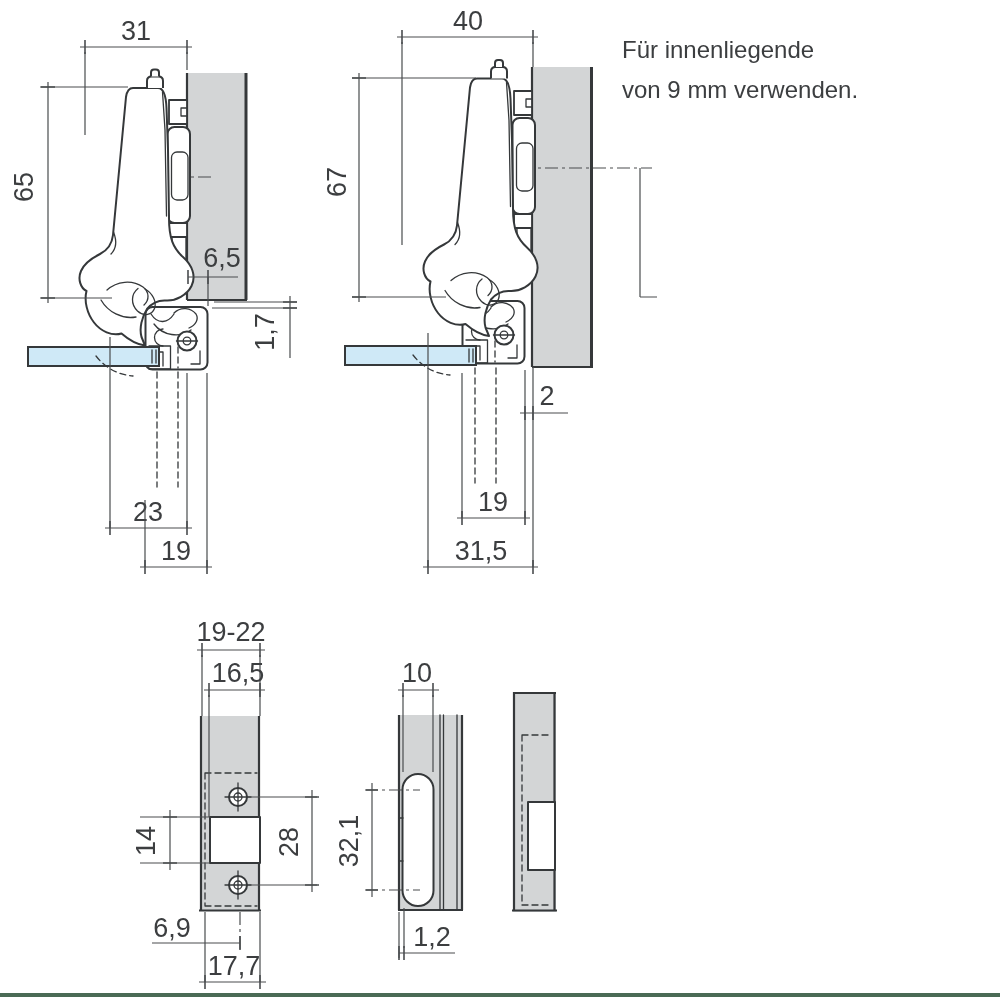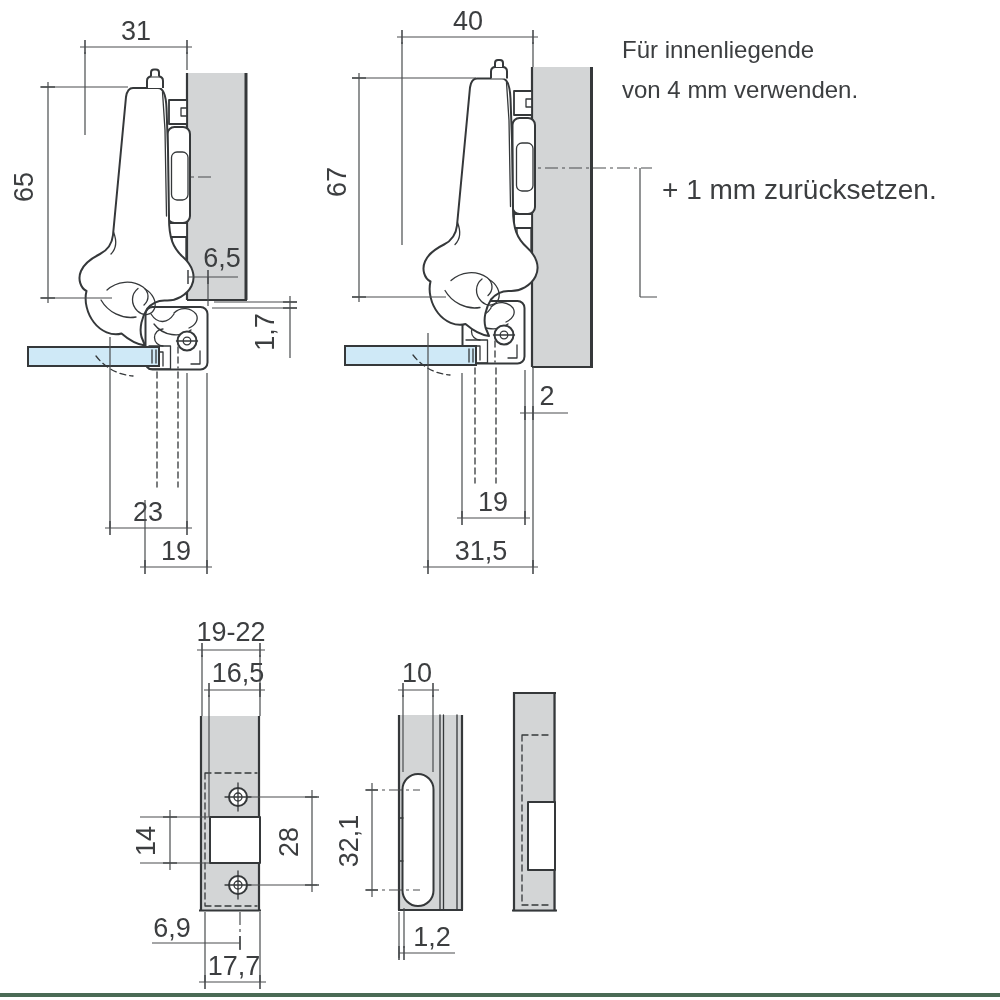--- a/index.html
+++ b/index.html
@@ -215,21 +215,20 @@
   <g>
     <rect x="513" y="692" width="43" height="220" class="panel"></rect>
     <path class="edge2" d="M514,692 V911 M554.5,692 V911 M513,693 H556 M512,910.5 H557"></path>
     <path class="t dash" d="M522,735 H552 M522,735 V905 M522,905 H552"></path>
     <rect x="528" y="802" width="27" height="68" class="ow"></rect>
   </g>
 </svg>
 
 <div id="note1" class="note">
   <div>Für innenliegende</div>
-  <div>von 4 mm verwenden.</div>
+  <div>von 9 mm verwenden.</div>
 </div>
 <div id="note2" class="note">
-  <div>+ 1 mm zurücksetzen.</div>
 </div>
 
 <div id="divider"></div>
 
 </div>
 
 </body></html>

